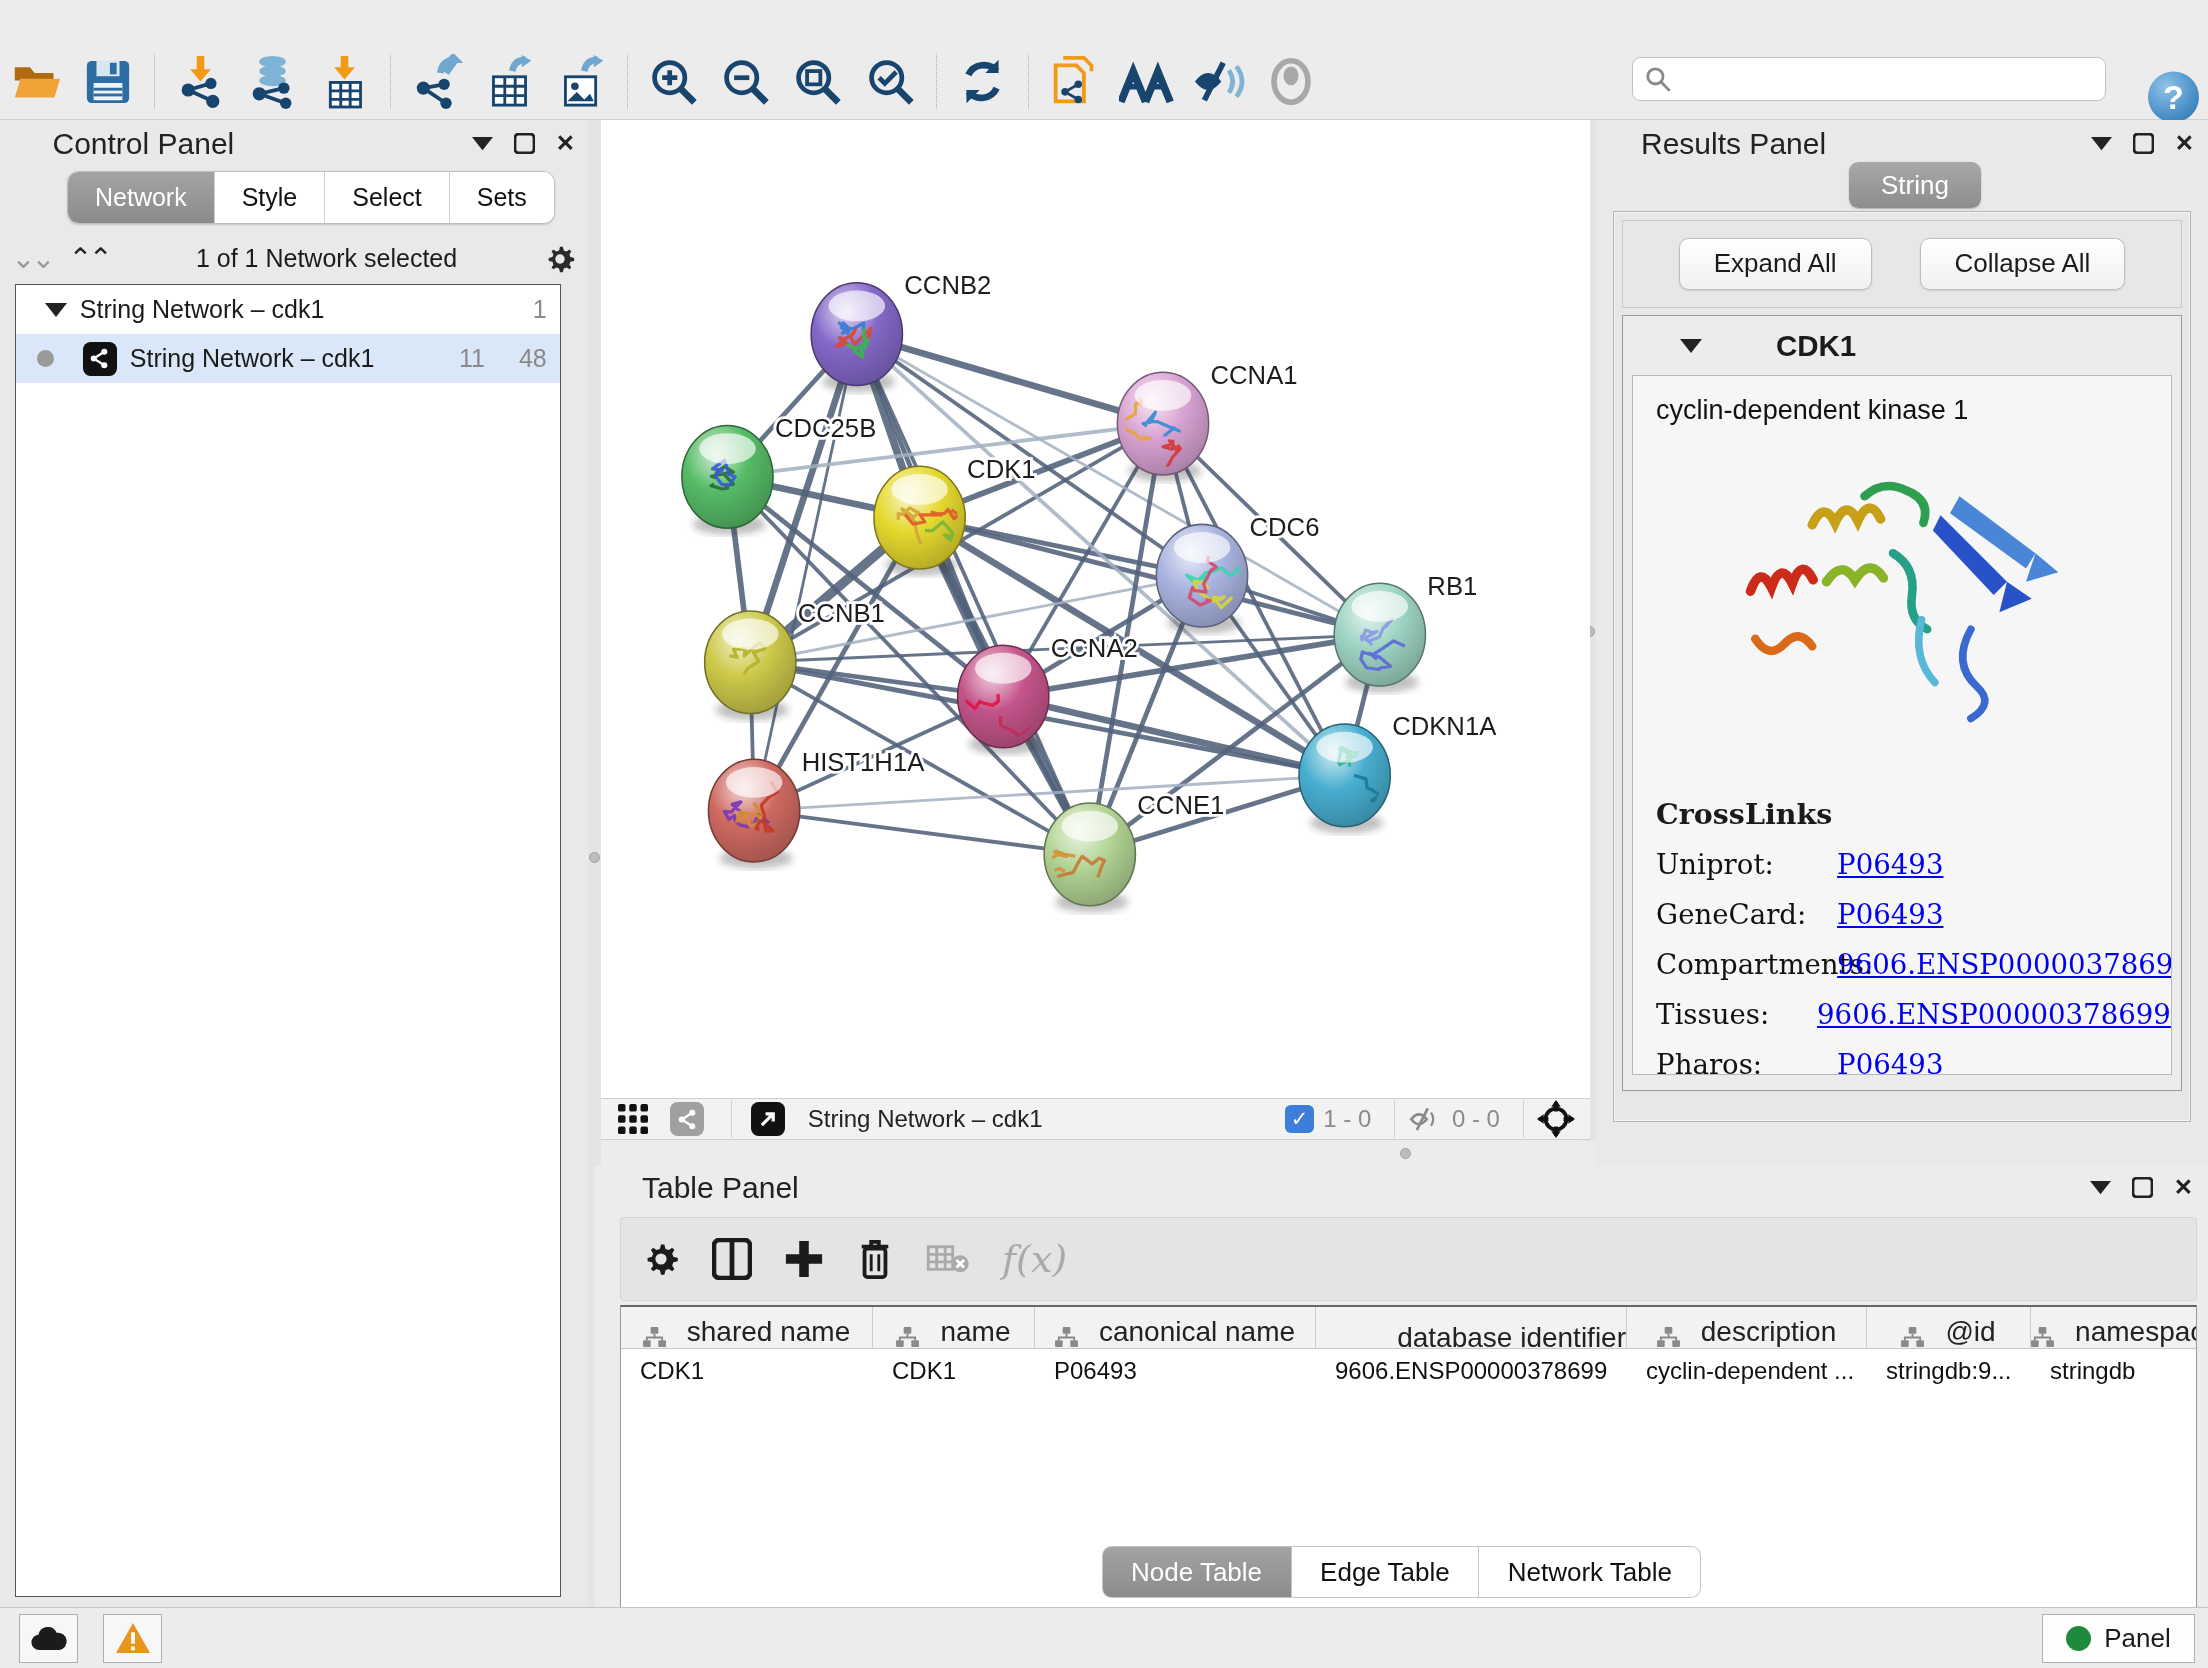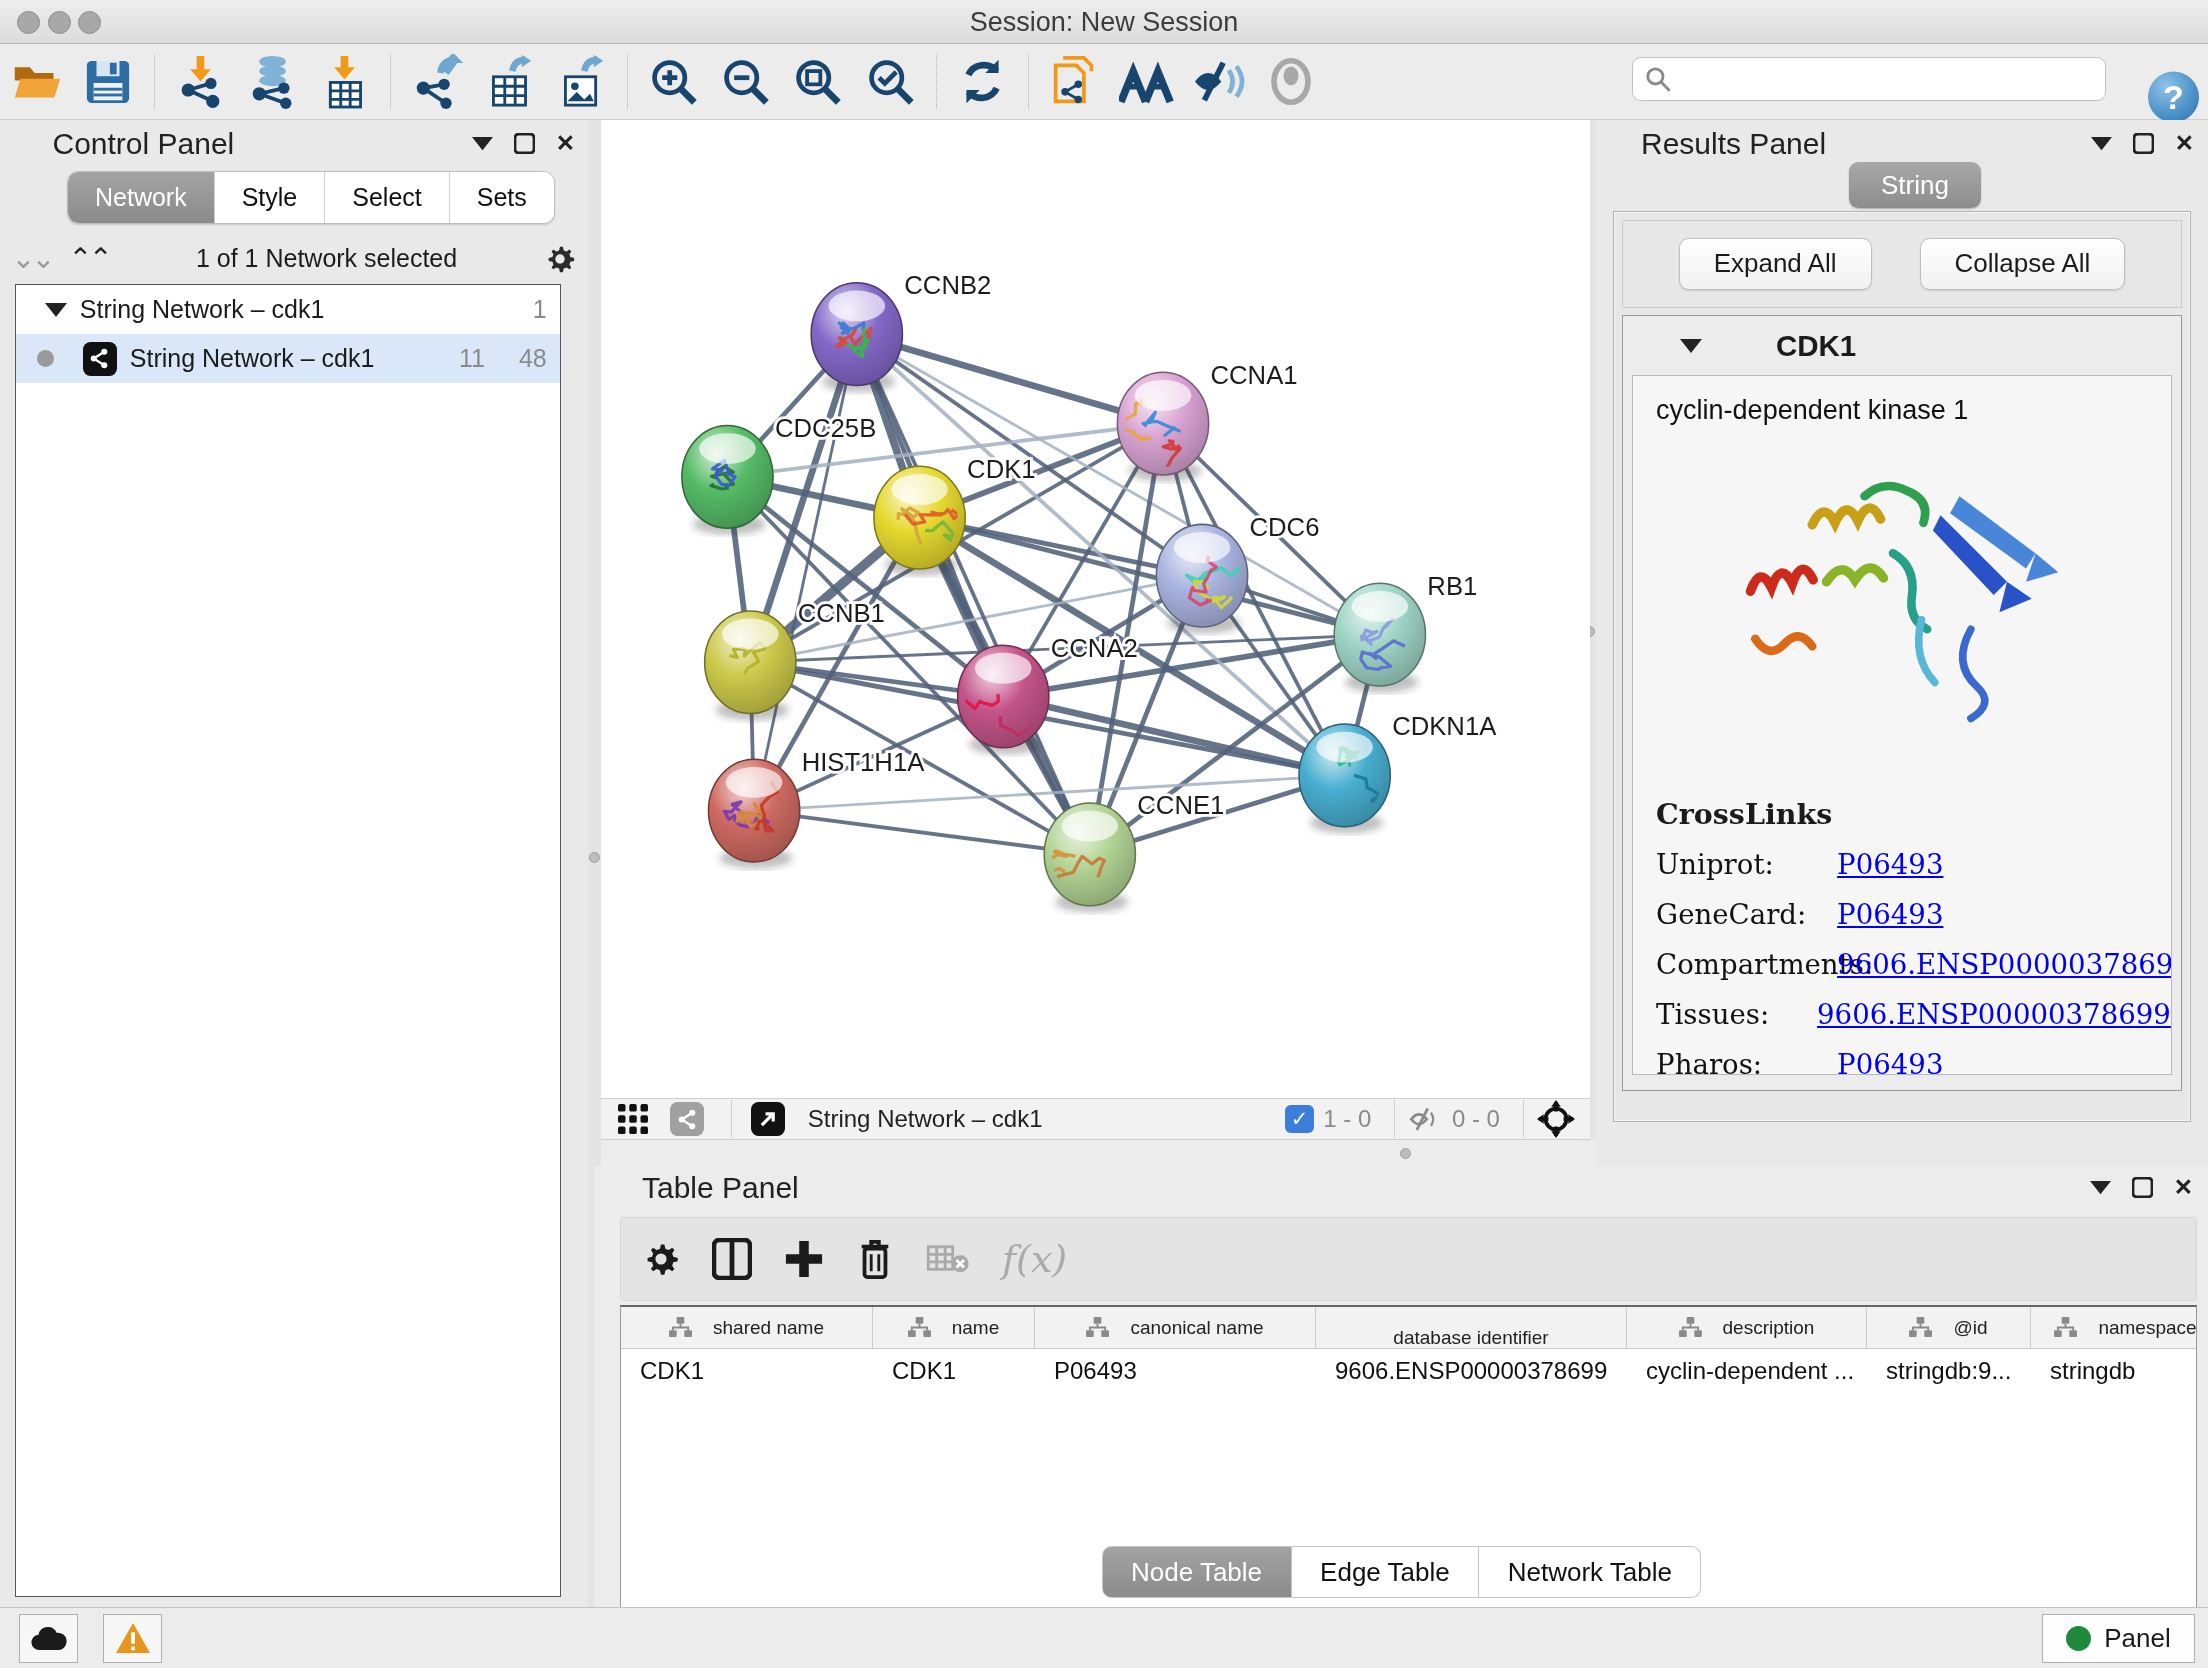--- a/index.html
+++ b/index.html
@@ -101,21 +101,21 @@
   .xl-val { color:#0000EE; text-decoration:underline; }
 
   
   .table-panel { position:absolute; left:595px; top:1166px; width:1613px; height:441px; background:#ececec; }
   .tp-toolbar { position:absolute; left:25px; top:51px; width:1577px; height:84px; background:#e4e4e4;
     border:1px solid #d4d4d4; border-radius:3.8px; display:flex; align-items:center; gap:32px; padding-left:21px; }
   .fx { font-family:"DejaVu Serif", serif; font-style:italic; font-size:38px; color:#aaa; }
   .tbl { position:absolute; left:25px; top:139px; width:1577px; height:451px; background:#fff;
     border:1px solid #9a9a9a; border-top:2.9px solid #666; overflow:hidden; }
   .tbl-head { display:flex; height:42px; background:#f2f2f2; border-bottom:1px solid #c8c8c8; }
-  .th { display:flex; align-items:center; justify-content:center; gap:21px; font-size:19px;
+  .th { display:flex; align-items:flex-end; justify-content:center; gap:21px; font-size:28px;
     border-right:1px solid #cccccc; color:#222; flex:none; overflow:hidden; white-space:nowrap; }
   .tbl-row { display:flex; height:44px; }
   .td { display:flex; align-items:center; font-size:24px; padding-left:19px; flex:none;
     overflow:hidden; white-space:nowrap; color:#111; }
   .tbl-tabs { position:absolute; left:0; width:1613px; top:380px; display:flex; justify-content:center; }
   .ttab { padding:9.5px 28.5px; font-size:26px; background:#fff; border:1px solid #c4c4c4; border-left:none; color:#111; }
   .ttab:first-child { border-left:1px solid #c4c4c4; border-radius:9.5px 0 0 9.5px; }
   .ttab:last-child { border-radius:0 9.5px 9.5px 0; }
   .ttab.sel { background:linear-gradient(#a3a3a3,#8b8b8b); color:#fff; }
 
@@ -126,26 +126,20 @@
     border:1.9px solid #b0b0b0; display:flex; align-items:center; justify-content:center; }
   .mem-btn { position:absolute; right:13.3px; top:5.7px; height:49px; background:#fdfdfd; border:1.9px solid #b0b0b0;
     display:flex; align-items:center; gap:13.3px; padding:0 23px; font-size:26px; }
   .mem-dot { width:25px; height:25px; border-radius:50%; background:#1e8a3c; }
 </style>
 </head>
 <body>
 
 <div id="app">
 
-  <div class="titlebar">
-    <div class="traffic t1"></div>
-    <div class="traffic t2"></div>
-    <div class="traffic t3"></div>
-    <div class="win-title">Session: New Session</div>
-  </div>
 
   <div class="toolbar">
     <div class="tb-icon">
       <svg width="51" height="51" viewBox="0 0 54 54">
           <path d="M4 12 h16 l5 6 h20 v8 H4z" fill="#b06a10"></path>
           <path d="M4 44 L10 24 h42 L46 44z" fill="#f0a438"></path>
         </svg>
     </div>
     <div class="tb-icon">
       <svg width="48" height="48" viewBox="0 0 50 50">

